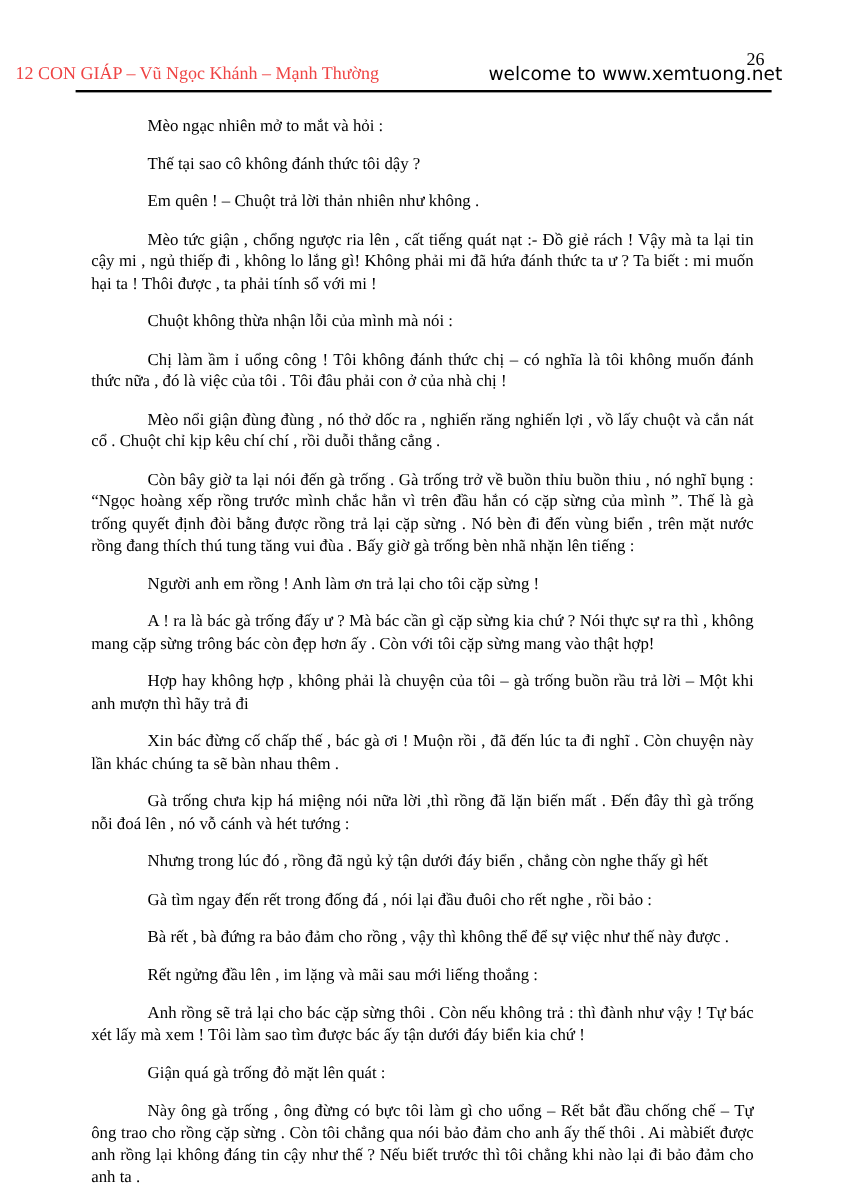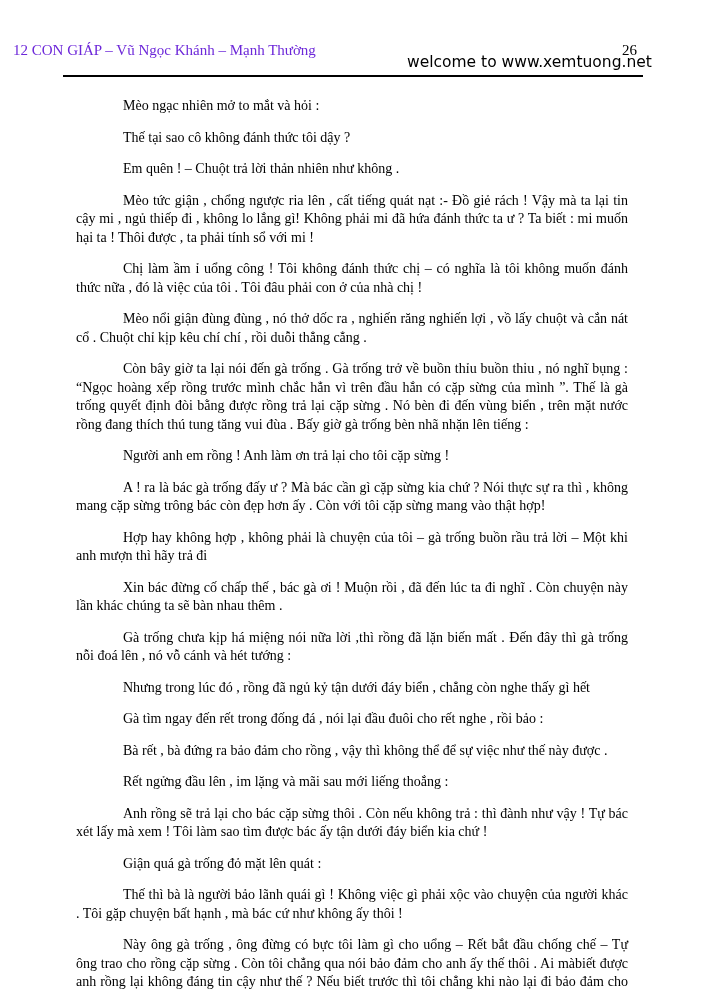--- a/index.html
+++ b/index.html
@@ -11,25 +11,25 @@
     position: relative;
     width: 702px;
     height: 994px;
     background: #ffffff;
     overflow: hidden;
     color: #000000;
   }
   .header-left {
     position: absolute;
     left: 13px;
-    top: 42px;
+    top: 54px;
     font-family: "Liberation Serif", serif;
     font-size: 15px;
     white-space: nowrap;
-    color: #6d28d9;
+    color: #ef4444;
   }
   .header-right {
     position: absolute;
     left: 407px;
     top: 40px;
     font-family: "DejaVu Sans", sans-serif;
     font-size: 15.5px;
     white-space: nowrap;
     color: #000000;
     margin-top: 13px;
@@ -74,31 +74,31 @@
 <div id="page">
   <div class="header-left">12 CON GIÁP – Vũ Ngọc Khánh – Mạnh Thường</div>
   <div class="header-right">welcome to www.xemtuong.net</div>
   <div class="page-number">26</div>
   <div class="header-rule"></div>
   <div class="text-block">
       <p class="para">Mèo ngạc nhiên mở to mắt và hỏi :</p>
       <p class="para">Thế tại sao cô không đánh thức tôi dậy ?</p>
       <p class="para">Em quên ! – Chuột trả lời thản nhiên như không .</p>
       <p class="para">Mèo tức giận , chổng ngược ria lên , cất tiếng quát nạt :- Đồ giẻ rách ! Vậy mà ta lại tin cậy mi , ngủ thiếp đi , không lo lắng gì! Không phải mi đã hứa đánh thức ta ư ? Ta biết : mi muốn hại ta ! Thôi được , ta phải tính sổ với mi !</p>
+      <p class="para">Chuột không thừa nhận lỗi của mình mà nói :</p>
       <p class="para">Chị làm ầm ỉ uổng công ! Tôi không đánh thức chị – có nghĩa là tôi không muốn đánh thức nữa , đó là việc của tôi . Tôi đâu phải con ở của nhà chị !</p>
       <p class="para">Mèo nổi giận đùng đùng , nó thở dốc ra , nghiến răng nghiến lợi , vồ lấy chuột và cắn nát cổ . Chuột chỉ kịp kêu chí chí , rồi duỗi thẳng cẳng .</p>
       <p class="para">Còn bây giờ ta lại nói đến gà trống . Gà trống trở về buồn thỉu buồn thiu , nó nghĩ bụng : “Ngọc hoàng xếp rồng trước mình chắc hẳn vì trên đầu hắn có cặp sừng của mình ”. Thế là gà trống quyết định đòi bằng được rồng trả lại cặp sừng . Nó bèn đi đến vùng biển , trên mặt nước rồng đang thích thú tung tăng vui đùa . Bấy giờ gà trống bèn nhã nhặn lên tiếng :</p>
       <p class="para">Người anh em rồng ! Anh làm ơn trả lại cho tôi cặp sừng !</p>
       <p class="para">A ! ra là bác gà trống đấy ư ? Mà bác cần gì cặp sừng kia chứ ? Nói thực sự ra thì , không mang cặp sừng trông bác còn đẹp hơn ấy . Còn với tôi cặp sừng mang vào thật hợp!</p>
       <p class="para">Hợp hay không hợp , không phải là chuyện của tôi – gà trống buồn rầu trả lời – Một khi anh mượn thì hãy trả đi</p>
       <p class="para">Xin bác đừng cố chấp thế , bác gà ơi ! Muộn rồi , đã đến lúc ta đi nghĩ . Còn chuyện này lần khác chúng ta sẽ bàn nhau thêm .</p>
       <p class="para">Gà trống chưa kịp há miệng nói nữa lời ,thì rồng đã lặn biến mất . Đến đây thì gà trống nỗi đoá lên , nó vỗ cánh và hét tướng :</p>
       <p class="para">Nhưng trong lúc đó , rồng đã ngủ kỷ tận dưới đáy biển , chẳng còn nghe thấy gì hết</p>
       <p class="para">Gà tìm ngay đến rết trong đống đá , nói lại đầu đuôi cho rết nghe , rồi bảo :</p>
       <p class="para">Bà rết , bà đứng ra bảo đảm cho rồng , vậy thì không thể để sự việc như thế này được .</p>
       <p class="para">Rết ngửng đầu lên , im lặng và mãi sau mới liếng thoắng :</p>
       <p class="para">Anh rồng sẽ trả lại cho bác cặp sừng thôi . Còn nếu không trả : thì đành như vậy ! Tự bác xét lấy mà xem ! Tôi làm sao tìm được bác ấy tận dưới đáy biển kia chứ !</p>
       <p class="para">Giận quá gà trống đỏ mặt lên quát :</p>
-      <p class="para">Thế thì bà là người bảo lãnh quái gì ! Không việc gì phải xộc vào chuyện của người khác . Tôi gặp chuyện bất hạnh , mà bác cứ như không ấy thôi !</p>
       <p class="para">Này ông gà trống , ông đừng có bực tôi làm gì cho uổng – Rết bắt đầu chống chế – Tự ông trao cho rồng cặp sừng . Còn tôi chẳng qua nói bảo đảm cho anh ấy thế thôi . Ai màbiết được anh rồng lại không đáng tin cậy như thế ? Nếu biết trước thì tôi chẳng khi nào lại đi bảo đảm cho anh ta .</p>
       <p class="para">Bây giờ biết làm sao ?- Nén giận gà trống hỏi .</p>
     </div>
 </div>
 
 </body></html>

